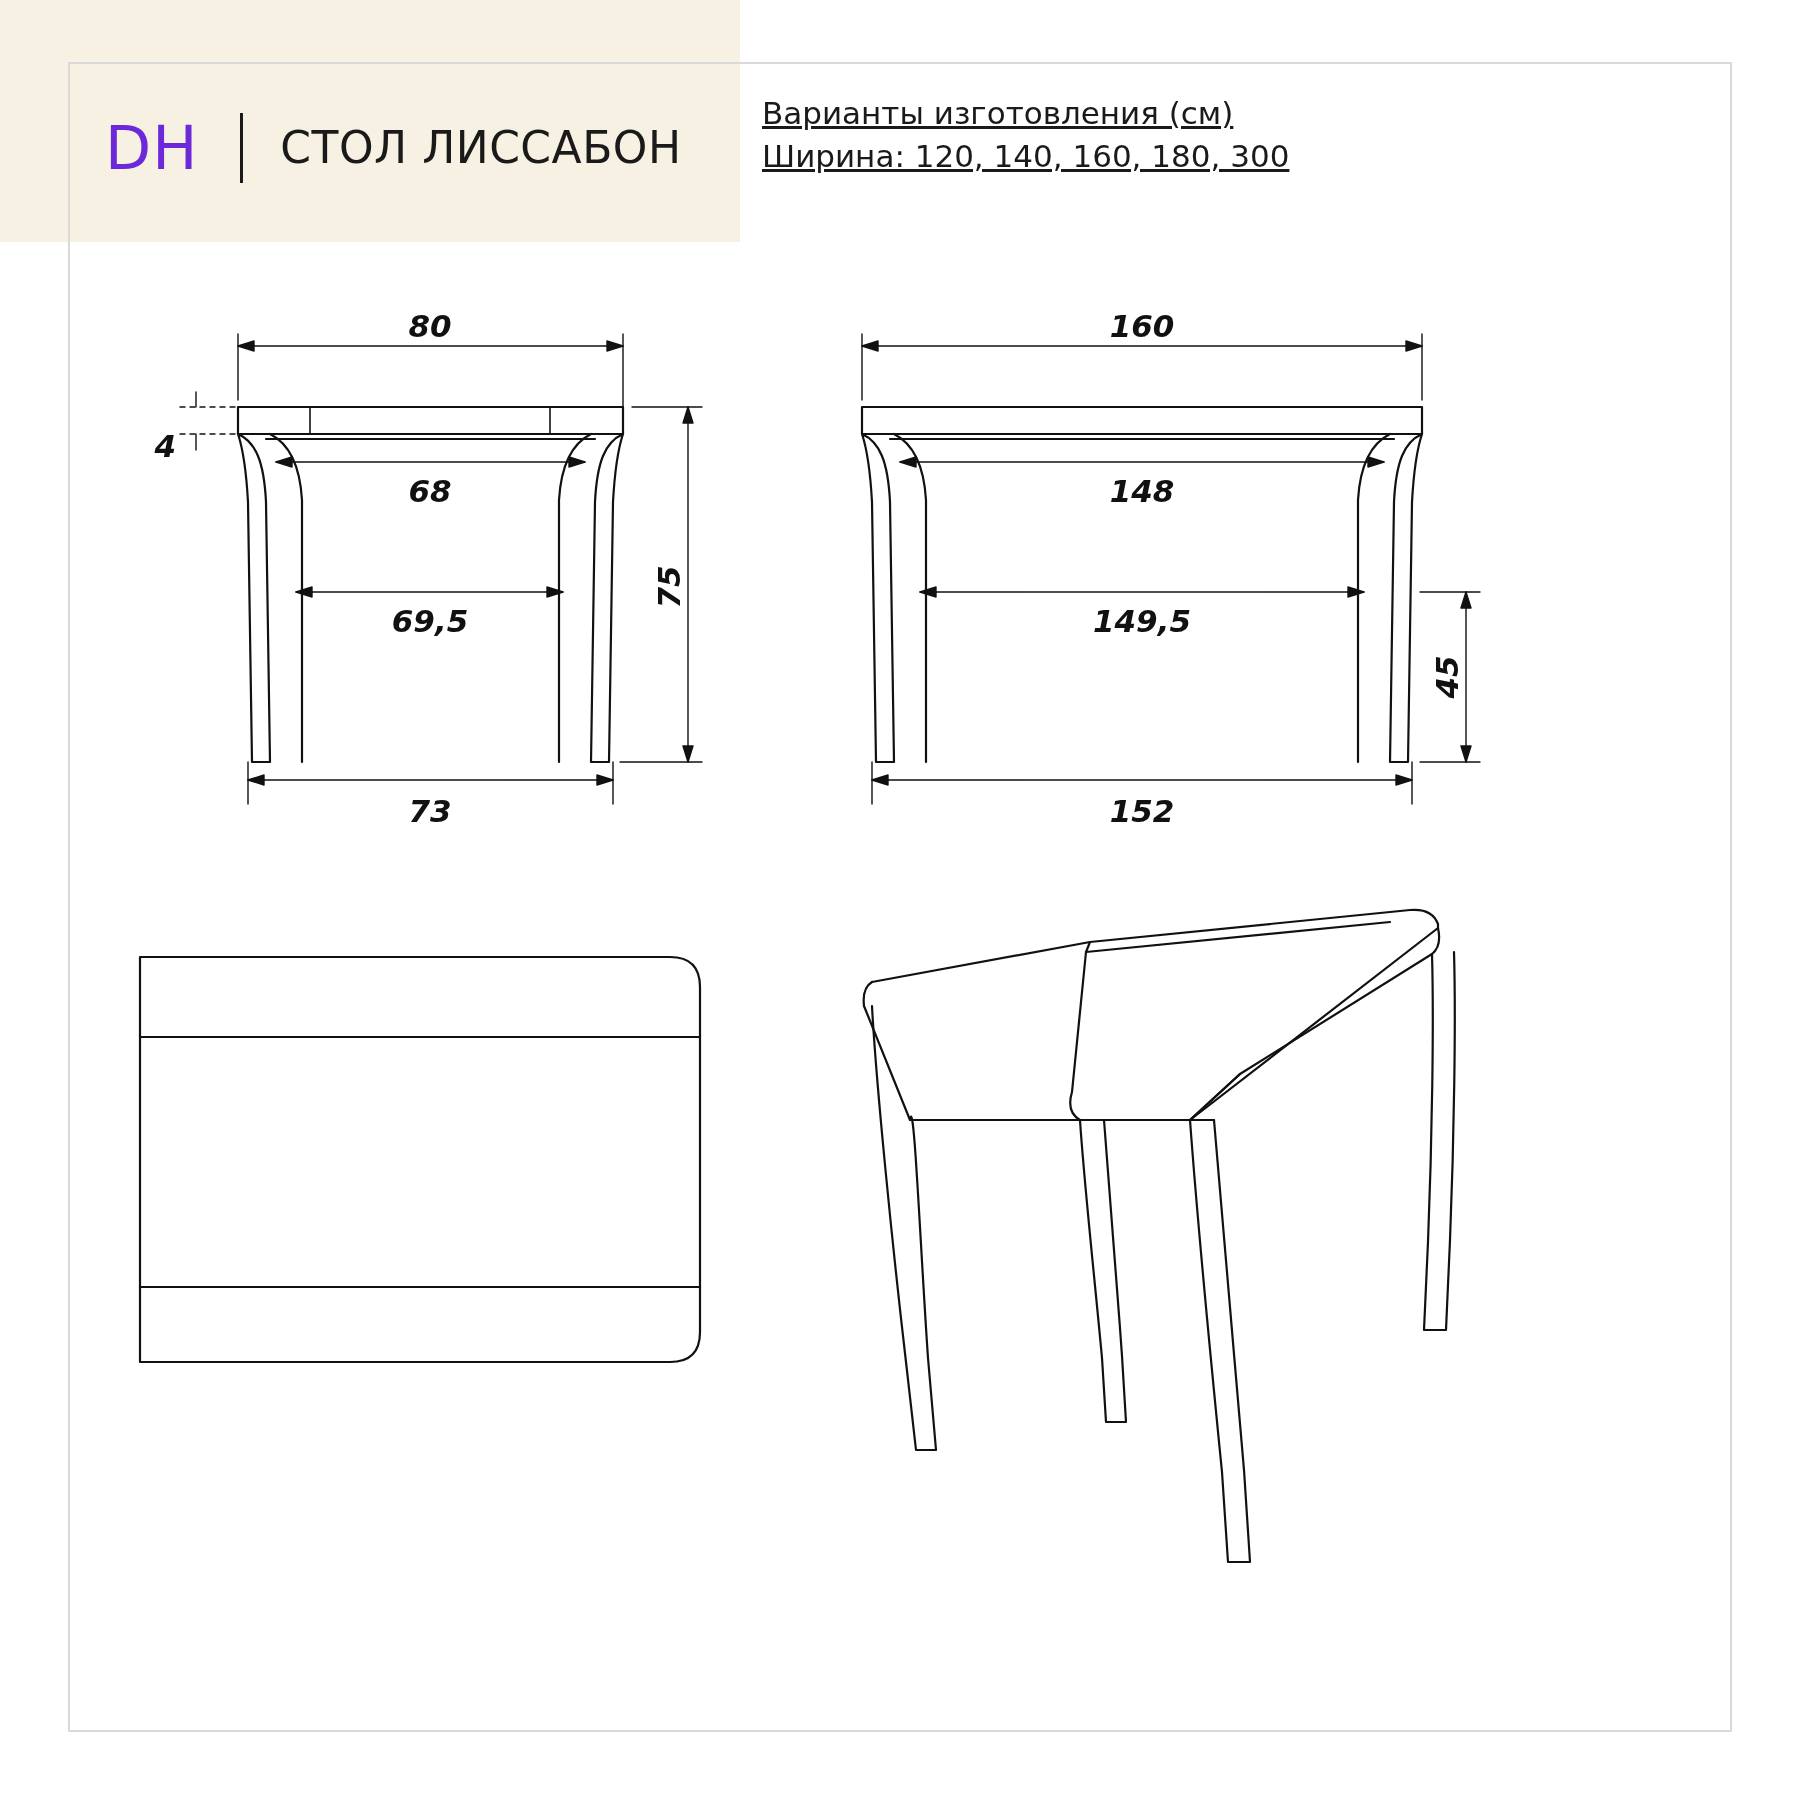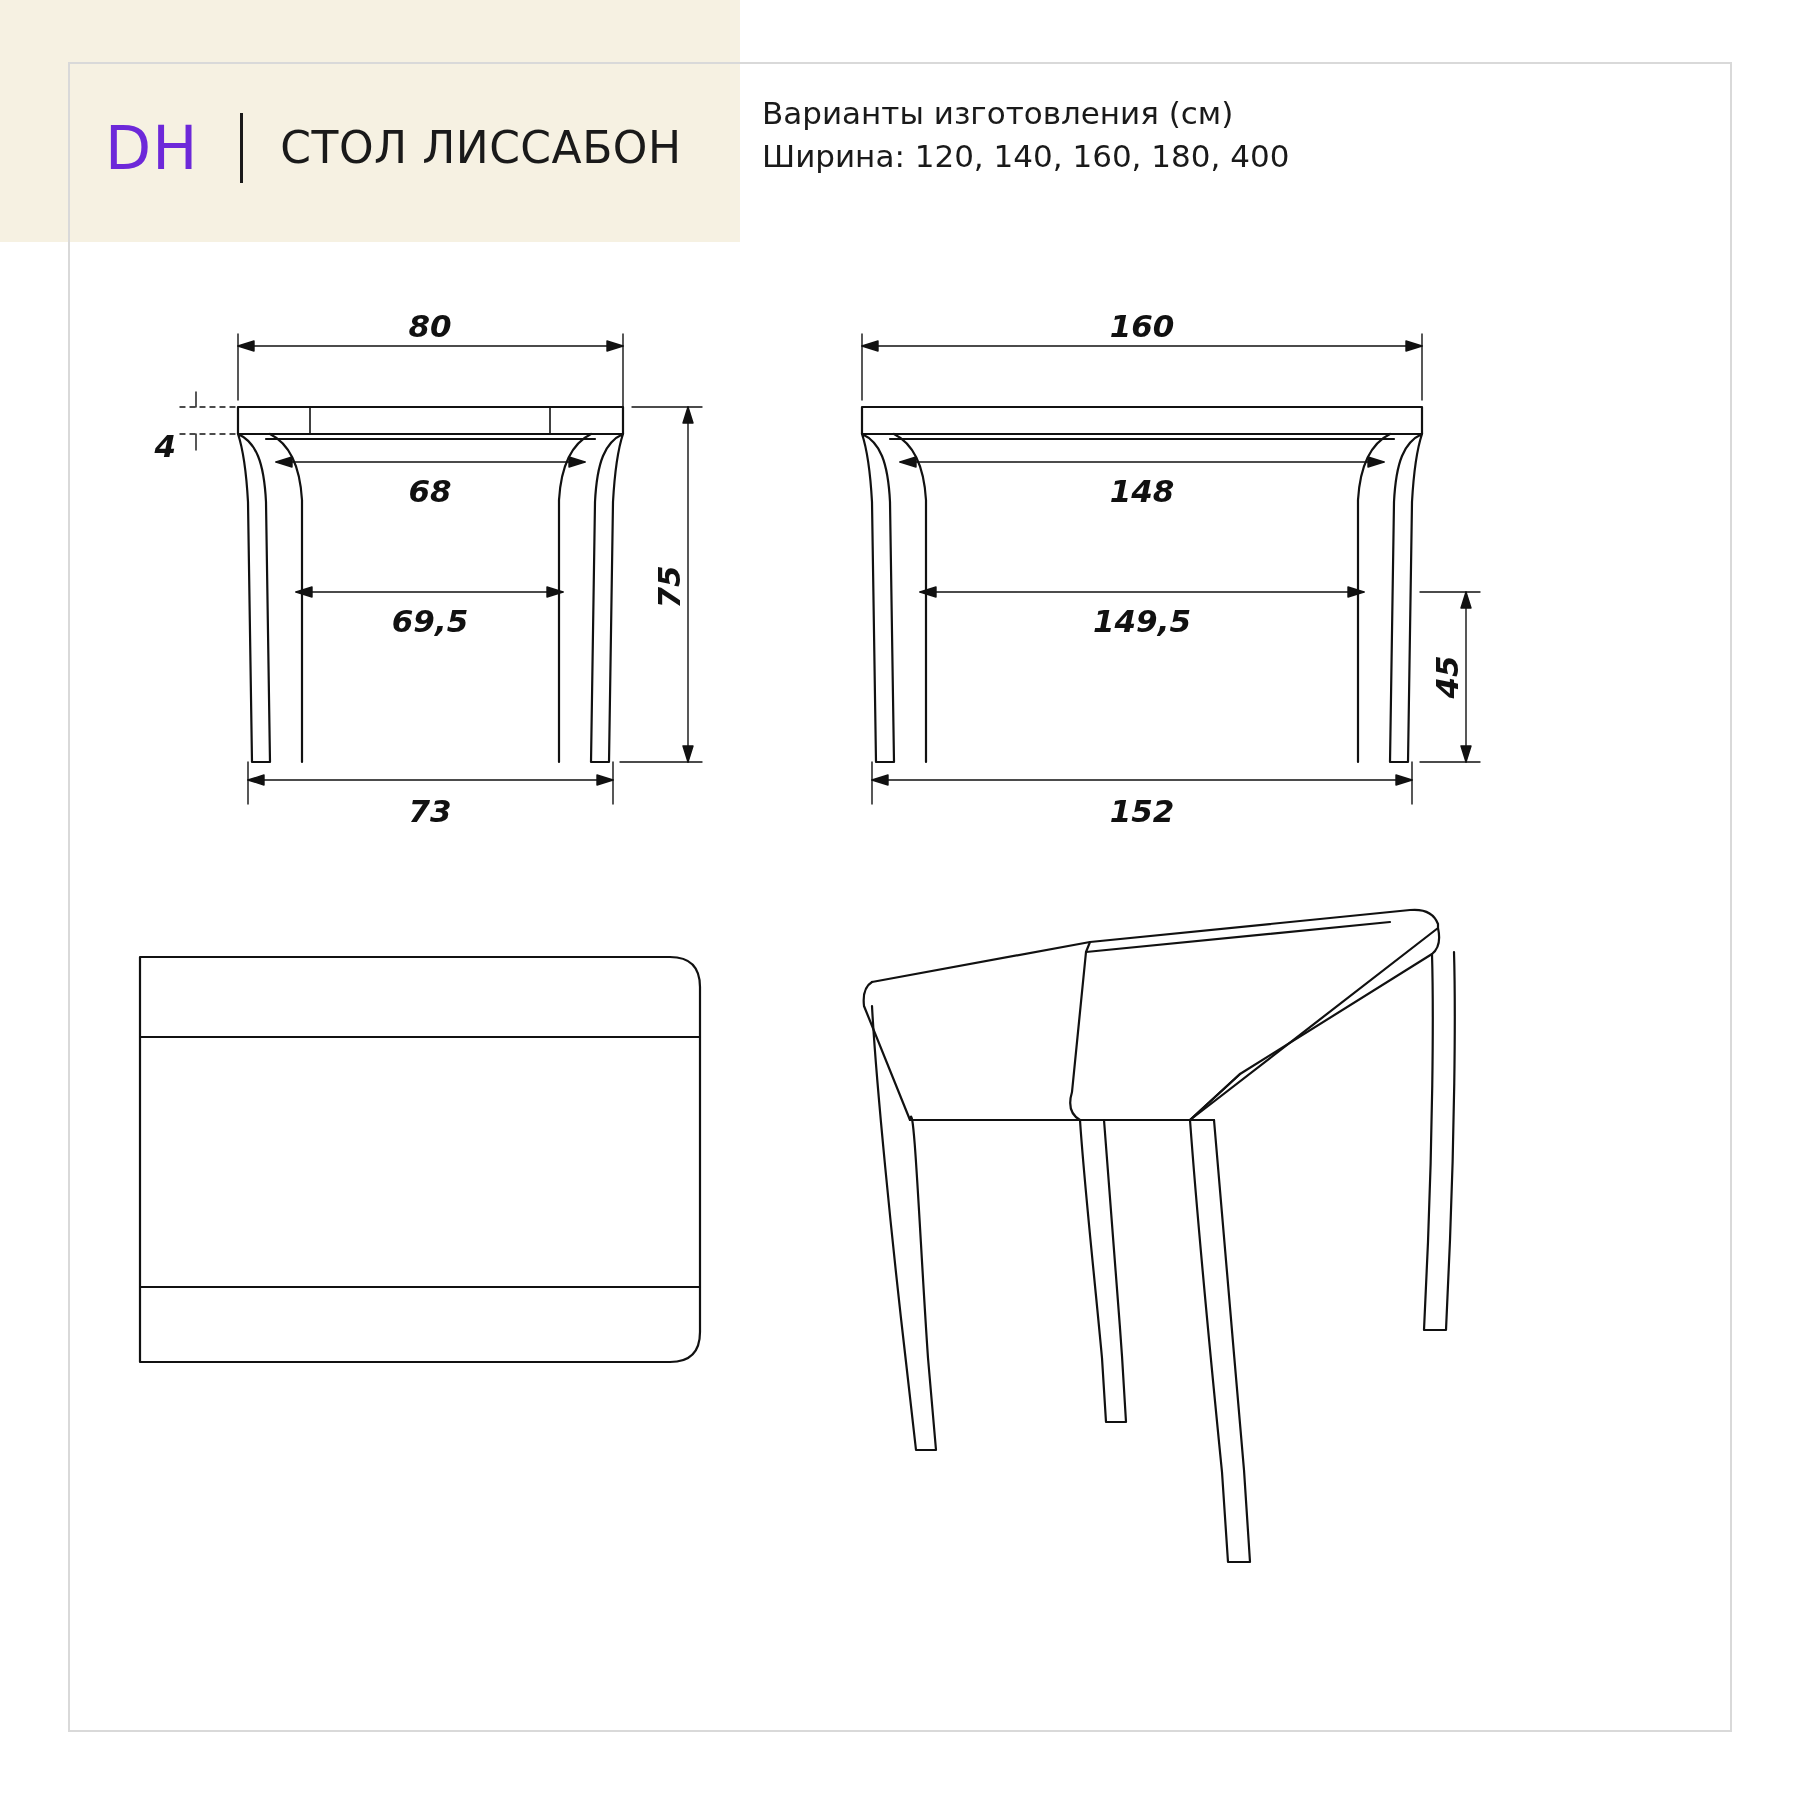--- a/index.html
+++ b/index.html
@@ -71,20 +71,21 @@
     margin-left: 7px;
   }
   .specs {
     position: absolute;
     left: 762px;
     top: 92px;
     font-family: "DejaVu Sans", sans-serif;
     font-size: 31px;
     line-height: 1.38;
     color: #1a1a1a;
+    text-decoration: underline;
   }
   .drawing {
     position: absolute;
     left: 68px;
     top: 62px;
     width: 1664px;
     height: 1670px;
     padding-left: 12px;
   }
   svg { display: block; }
@@ -105,21 +106,21 @@
   <div class="frame"></div>
 
   <div class="header-inner">
     <div class="logo">DH</div>
     <div class="logo-divider"></div>
     <div class="product-title">СТОЛ ЛИССАБОН</div>
   </div>
 
   <div class="specs">
     <div>Варианты изготовления (см)</div>
-    <div>Ширина: 120, 140, 160, 180, 400</div>
+    <div>Ширина: 120, 140, 160, 180, 300</div>
   </div>
 
   <div class="drawing">
     <svg width="1664" height="1670" viewBox="0 0 1664 1670" xmlns="http://www.w3.org/2000/svg">
       <g fill="none" stroke="#111111" stroke-width="2.2" stroke-linejoin="round" stroke-linecap="round">
 
         <g>
 
           <path d="M 158 345 L 543 345 L 543 372 L 158 372 Z"></path>
 

